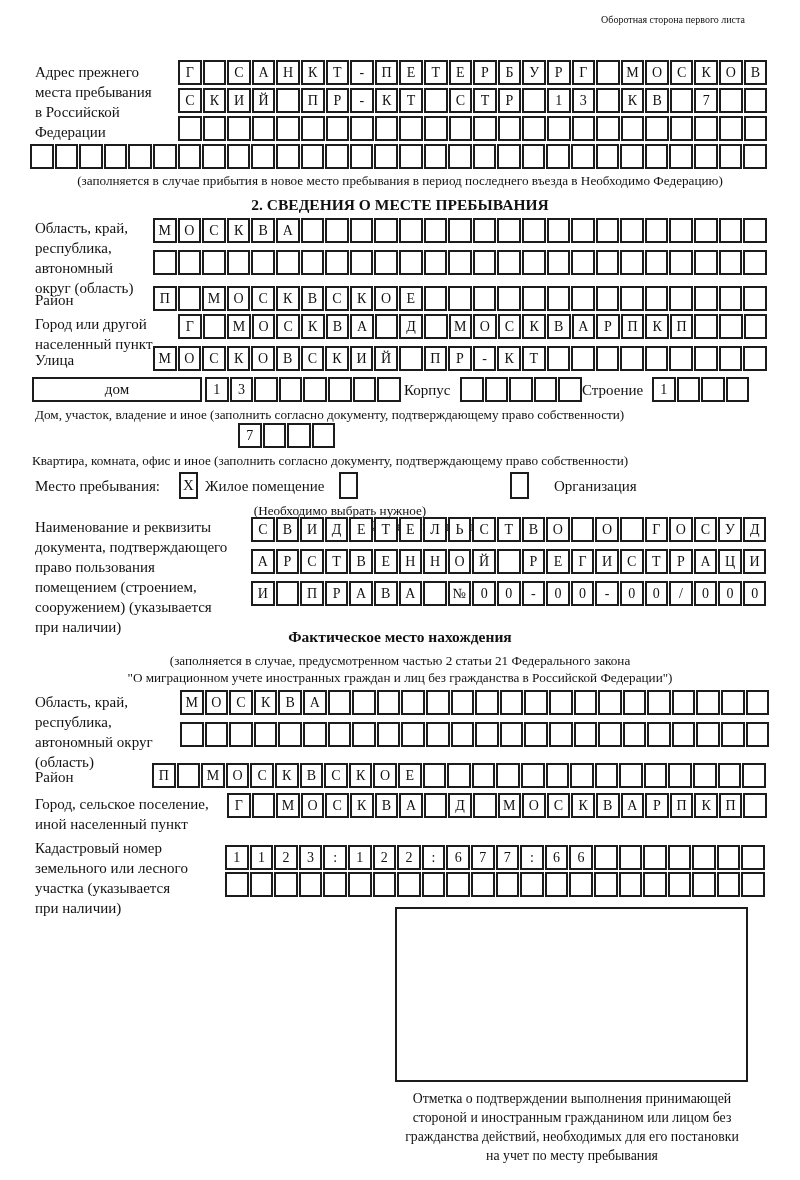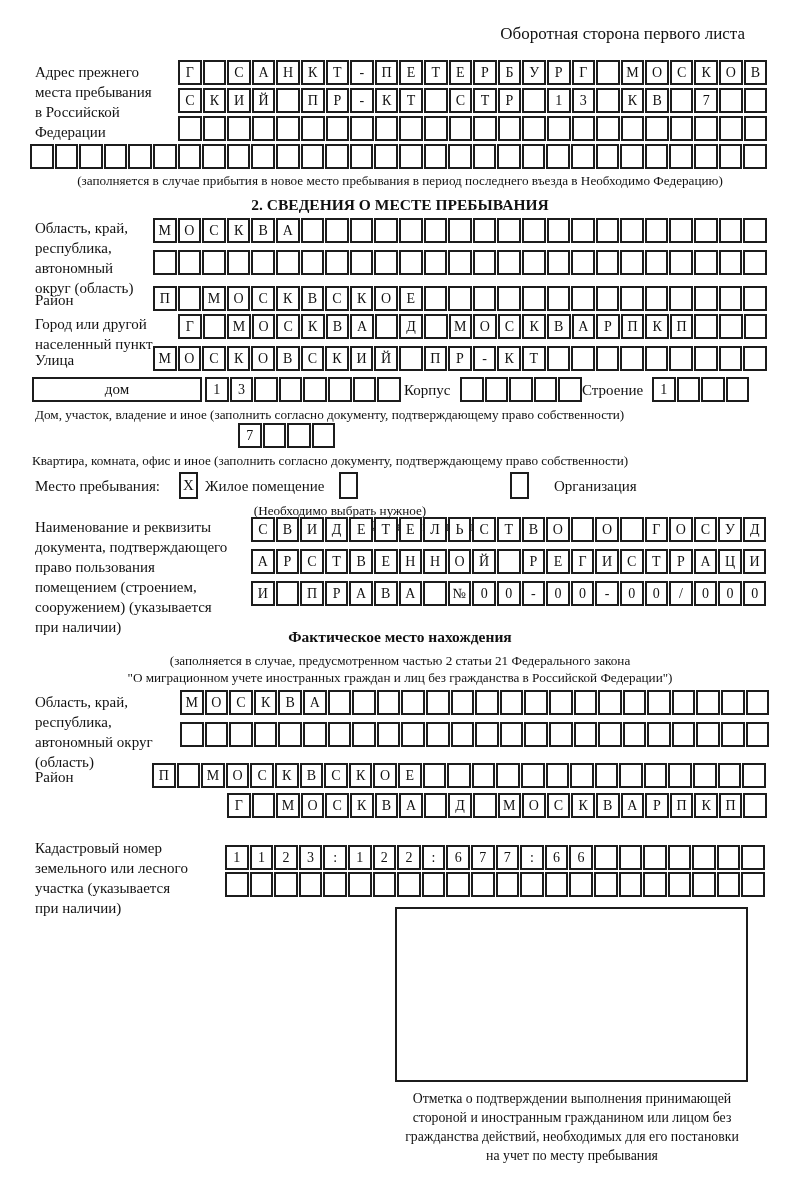--- a/index.html
+++ b/index.html
@@ -42,21 +42,21 @@
   .bigbox{
     box-sizing:content-box;
     border:2px solid #1c1c1c;background:#fff;
   }
 </style>
 </head>
 <body>
 
 <div id="page">
 
-  <div class="abs" style="left:400px;top:24px;width:345px;text-align:right;font-size:17px;">Оборотная сторона первого листа</div>
+  <div class="abs" style="left:400px;top:14px;width:345px;text-align:right;font-size:10px;">Оборотная сторона первого листа</div>
 
   <div class="abs lbl" style="left:35px;top:62px;">Адрес прежнего<br>места пребывания<br>в Российской<br>Федерации</div>
   <div class="abs cellrow" style="left:178px;top:60px;">
       <span class="cell">Г</span>
       <span class="cell"></span>
       <span class="cell">С</span>
       <span class="cell">А</span>
       <span class="cell">Н</span>
       <span class="cell">К</span>
       <span class="cell">Т</span>
@@ -504,20 +504,21 @@
       <span class="cell"></span>
       <span class="cell"></span>
       <span class="cell"></span>
       <span class="cell"></span>
       <span class="cell"></span>
       <span class="cell"></span>
       <span class="cell"></span>
       <span class="cell"></span>
     </div>
 
+  <div class="abs lbl" style="left:35px;top:794px;">Город, сельское поселение,<br>иной населенный пункт</div>
   <div class="abs cellrow" style="left:227px;top:793px;">
       <span class="cell">Г</span>
       <span class="cell"></span>
       <span class="cell">М</span>
       <span class="cell">О</span>
       <span class="cell">С</span>
       <span class="cell">К</span>
       <span class="cell">В</span>
       <span class="cell">А</span>
       <span class="cell"></span>

